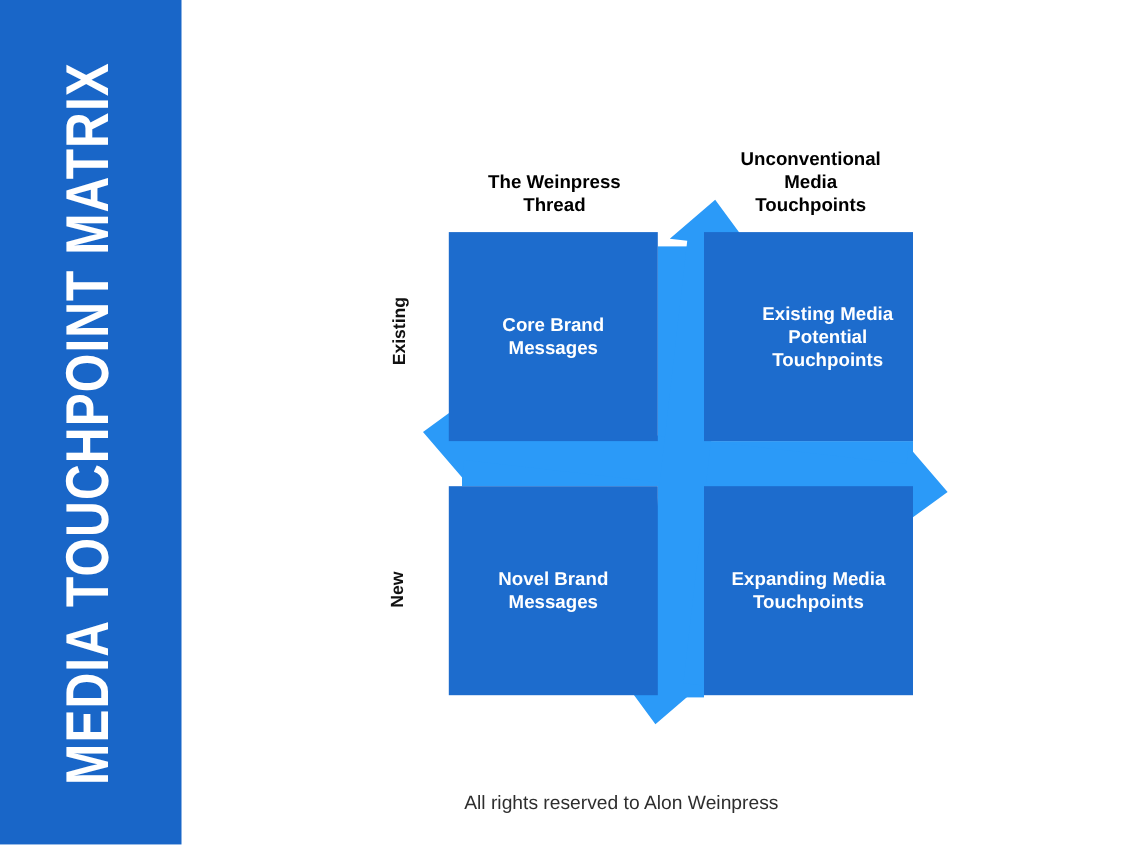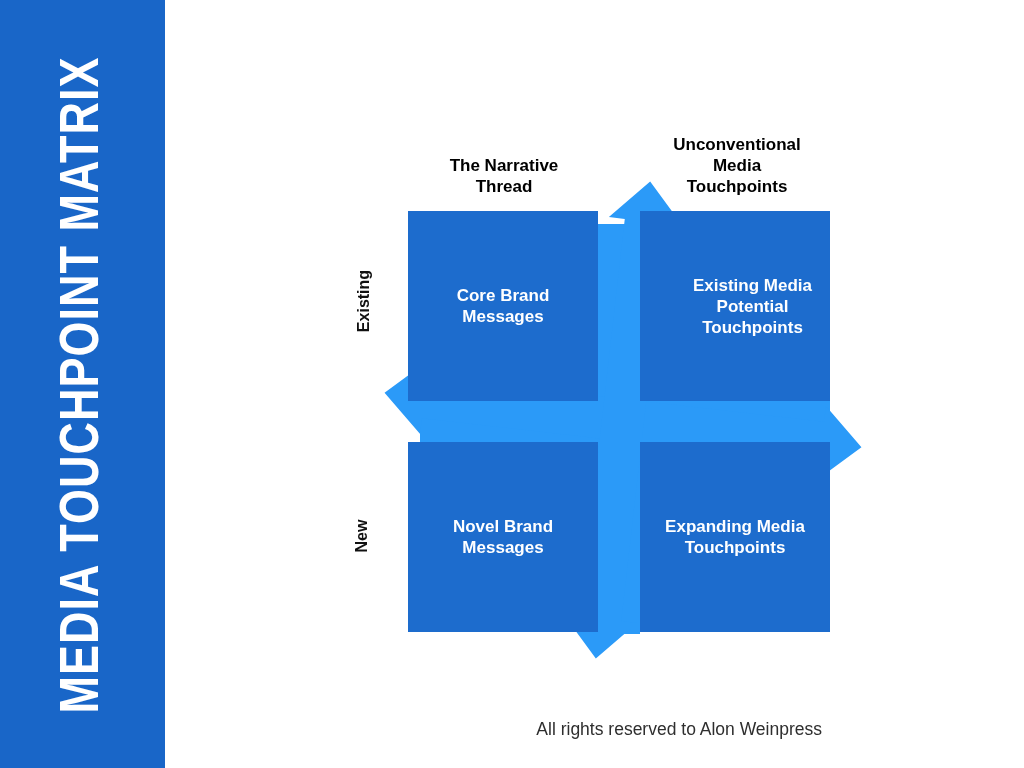--- a/index.html
+++ b/index.html
@@ -85,21 +85,21 @@
     white-space: nowrap;
   }
   .row-label-1 { left: 314px; top: 289px; }
   .row-label-2 { left: 312px; top: 524px; }
 
   
   .footer {
     position: absolute;
     left: 422px; top: 719px;
     width: 400px;
-    text-align: right;
+    text-align: left;
     color: #2e2e2e;
     font-size: 17.5px;
     z-index: 3;
   }
 </style>
 </head>
 <body>
 
 <div id="canvas">
 
@@ -113,21 +113,21 @@
       <rect x="598" y="224" width="42" height="410"></rect>
       <rect x="420" y="401" width="410" height="41"></rect>
 
       <g transform="translate(623,420) rotate(6.5)">
         <polygon points="-240,0 -200,-37 -200,-21 200,-21 200,-37 240,0 200,37 200,21 -200,21 -200,37"></polygon>
         <polygon points="0,-240 37,-200 21,-200 21,200 37,200 0,240 -37,200 -21,200 -21,-200 -37,-200"></polygon>
       </g>
     </g>
   </svg>
 
-  <div class="col-header col-header-1">The Narrative Thread</div>
+  <div class="col-header col-header-1">The Weinpress Thread</div>
   <div class="col-header col-header-2">Unconventional Media Touchpoints</div>
 
   <div class="row-label row-label-1">Existing</div>
   <div class="row-label row-label-2">New</div>
 
   <div class="cell cell-tl">Core Brand Messages</div>
   <div class="cell cell-tr">Existing Media Potential Touchpoints</div>
   <div class="cell cell-br">Expanding Media Touchpoints</div>
   <div class="cell cell-bl">Novel Brand Messages</div>
 

